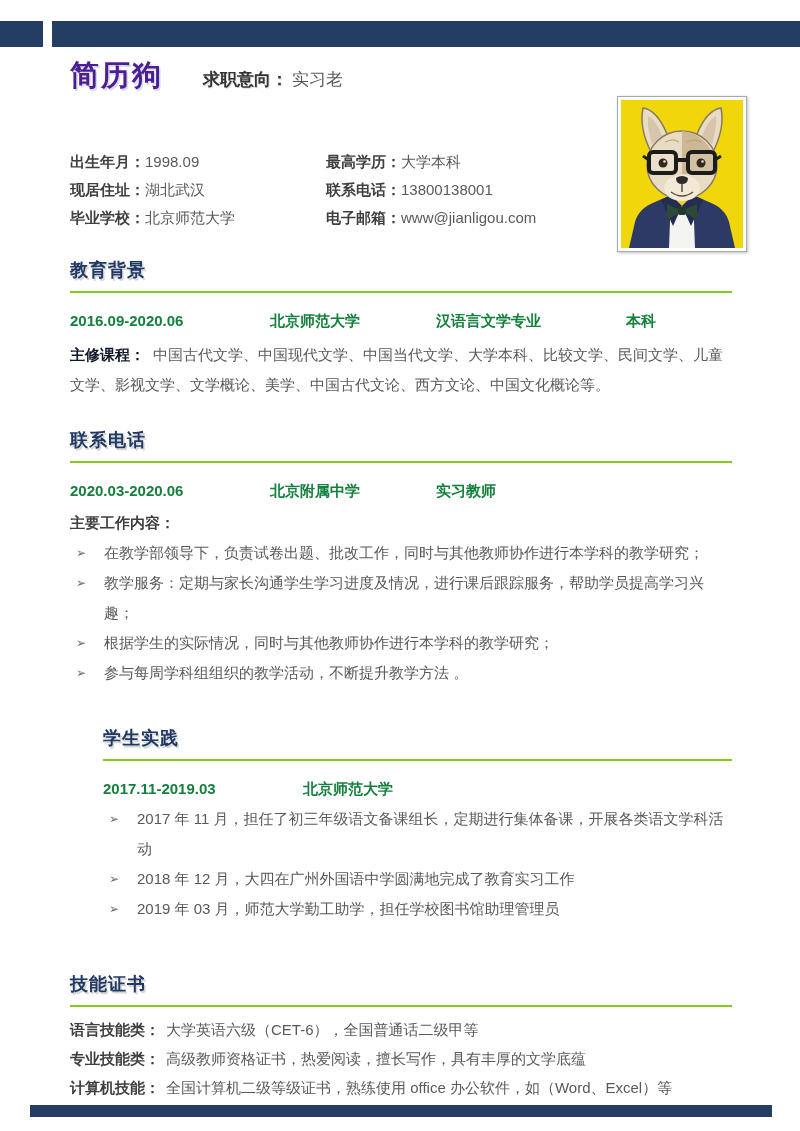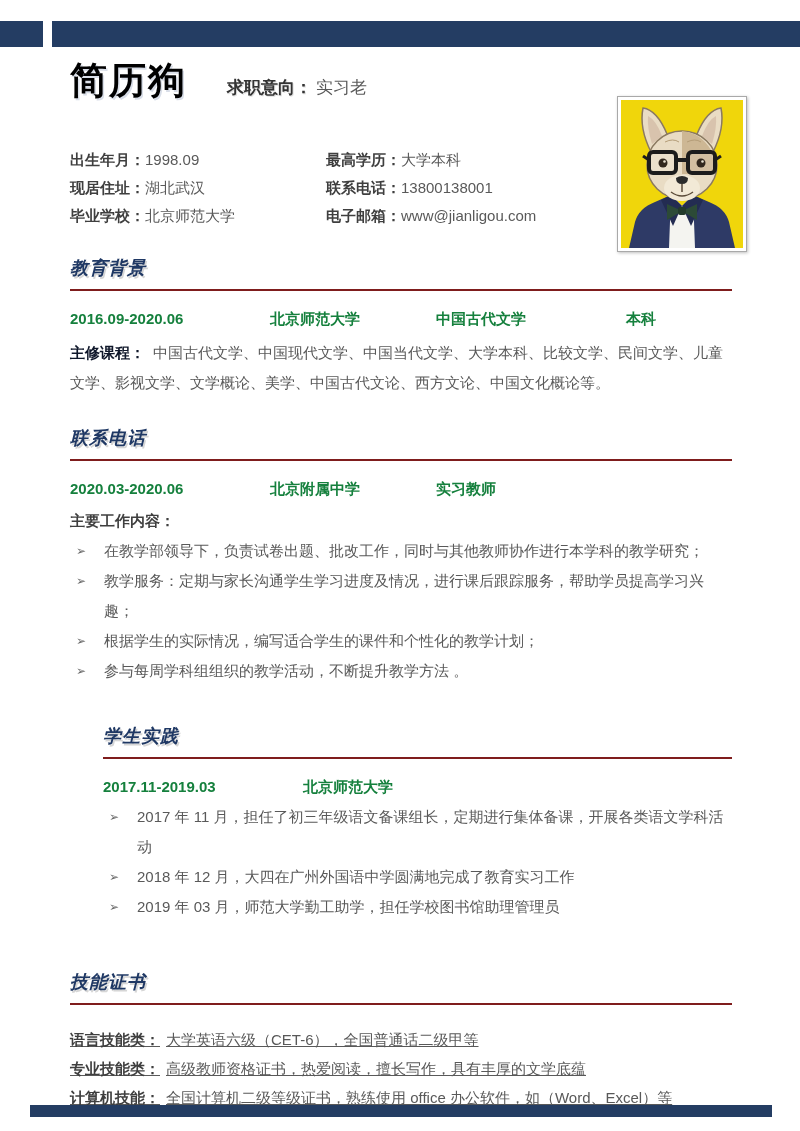--- a/index.html
+++ b/index.html
@@ -11,43 +11,43 @@
   }
   
   .top-bar-left  { position:absolute; left:0;  top:21px; width:43px; height:26px; background:#243d63; }
   .top-bar-main  { position:absolute; left:52px; right:0; top:21px; height:26px; background:#243d63; }
   .footer-bar    { position:absolute; left:30px; right:28px; bottom:14px; height:12px; background:#243d63; }
 
   .content { position:absolute; left:70px; top:56px; width:662px; }
 
   
   .head-row { display:flex; align-items:baseline; }
-  .name { font-size:37px; font-weight:bold; color:#000000; letter-spacing:2px;
+  .name { font-size:29px; font-weight:bold; color:#4c1d95; letter-spacing:2px;
           text-shadow:1.5px 1.5px 0 #d9dee8; }
   .intent { margin-left:40px; font-size:17px; }
   .intent .lbl { font-weight:bold; color:#333333; text-shadow:1px 1px 0 #e0e0e0; }
   .intent .val { color:#595959; margin-left:4px; }
 
   
-  .profile { margin-top:40px; display:grid; grid-template-columns:256px 290px;
+  .profile { margin-top:52px; display:grid; grid-template-columns:256px 290px;
              grid-auto-rows:28px; font-size:15px; align-items:center; }
   .profile .lbl { font-weight:bold; color:#3f3f3f; }
   .profile .val { color:#595959; }
 
   
   .photo-frame { position:absolute; left:617px; top:96px; width:130px; height:156px;
                  background:#ffffff; border:1px solid #a9a9a9; padding:3px;
                  box-shadow:1px 1px 3px rgba(0,0,0,.25); }
   .photo-frame svg { width:100%; height:100%; display:block; }
 
   
   .section { margin-top:30px; }
   .section h2 { font-size:18px; font-weight:bold; color:#1f3864; letter-spacing:1px;
                 text-shadow:1.5px 1.5px 0 #d6d6d6; padding-bottom:9px; }
-  .rule { border-bottom:2px solid #7f1d1d;font-style:italic; }
+  .rule { border-bottom:2px solid #84cc16; }
   .section .body { padding-top:13px; font-size:15px; line-height:30px; }
 
   .meta-row { display:flex; font-weight:bold; color:#15803d; font-size:15px; }
   .meta-row .c1 { width:200px; }
   .meta-row .c2 { width:166px; }
   .meta-row .c3 { width:190px; }
 
   .para { margin-top:4px; }
   .para .lbl { font-weight:bold; color:#0f172a; margin-right:8px; }
 
@@ -57,21 +57,21 @@
   .bullet .glyph { width:34px; flex:0 0 34px; padding-left:6px; font-size:12px; color:#6a6a6a; }
   .bullet .txt { flex:1; }
 
   .kv .lbl { font-weight:bold; color:#3f3f3f; margin-right:6px; }
 
   .sec-edu      { margin-top:26px; }
   .sec-intern   { margin-top:28px; }
   .sec-practice { margin-top:38px;margin-left:33px; }
   .sec-skill    { margin-top:48px; }
   .sec-eval     { margin-top:42px; }
-  .sec-eval .body, .sec-skill .body { padding-top:20px; line-height:29px;text-decoration:underline; }
+  .sec-eval .body, .sec-skill .body { padding-top:8px; line-height:29px; }
 </style>
 </head>
 <body>
 
 <div class="top-bar-left"></div>
 <div class="top-bar-main"></div>
 
 <div class="photo-frame">
   <svg viewBox="0 0 122 148" preserveAspectRatio="none">
     <rect x="0" y="0" width="122" height="148" fill="#f0d60b"></rect>
@@ -130,21 +130,21 @@
     <div><span class="lbl">毕业学校：</span><span class="val">北京师范大学</span></div>
     <div><span class="lbl">电子邮箱：</span><span class="val">www@jianligou.com</span></div>
   </div>
 
   <div class="section sec-edu">
     <h2 class="rule">教育背景</h2>
     <div class="body">
       <div class="meta-row">
         <span class="c1">2016.09-2020.06</span>
         <span class="c2">北京师范大学</span>
-        <span class="c3">中国古代文学</span>
+        <span class="c3">汉语言文学专业</span>
         <span>本科</span>
       </div>
       <div class="para">
         <span class="lbl">主修课程：</span><span>中国古代文学、中国现代文学、中国当代文学、大学本科、比较文学、民间文学、儿童文学、影视文学、文学概论、美学、中国古代文论、西方文论、中国文化概论等。</span>
       </div>
     </div>
   </div>
 
   <div class="section sec-intern">
     <h2 class="rule">联系电话</h2>
@@ -158,21 +158,21 @@
       <div class="bullet">
         <span class="glyph">➢</span>
         <span class="txt">在教学部领导下，负责试卷出题、批改工作，同时与其他教师协作进行本学科的教学研究；</span>
       </div>
       <div class="bullet">
         <span class="glyph">➢</span>
         <span class="txt">教学服务：定期与家长沟通学生学习进度及情况，进行课后跟踪服务，帮助学员提高学习兴趣；</span>
       </div>
       <div class="bullet">
         <span class="glyph">➢</span>
-        <span class="txt">根据学生的实际情况，编写适合学生的课件和个性化的教学计划；</span>
+        <span class="txt">根据学生的实际情况，同时与其他教师协作进行本学科的教学研究；</span>
       </div>
       <div class="bullet">
         <span class="glyph">➢</span>
         <span class="txt">参与每周学科组组织的教学活动，不断提升教学方法 。</span>
       </div>
     </div>
   </div>
 
   <div class="section sec-practice">
     <h2 class="rule">学生实践</h2>

